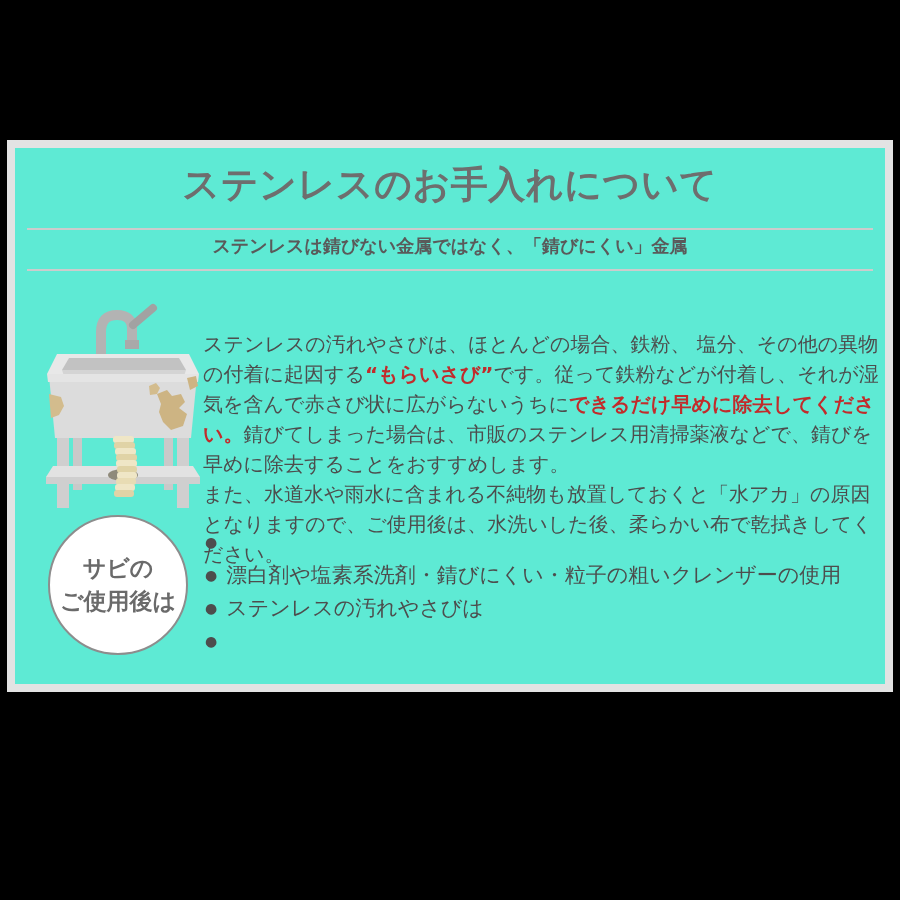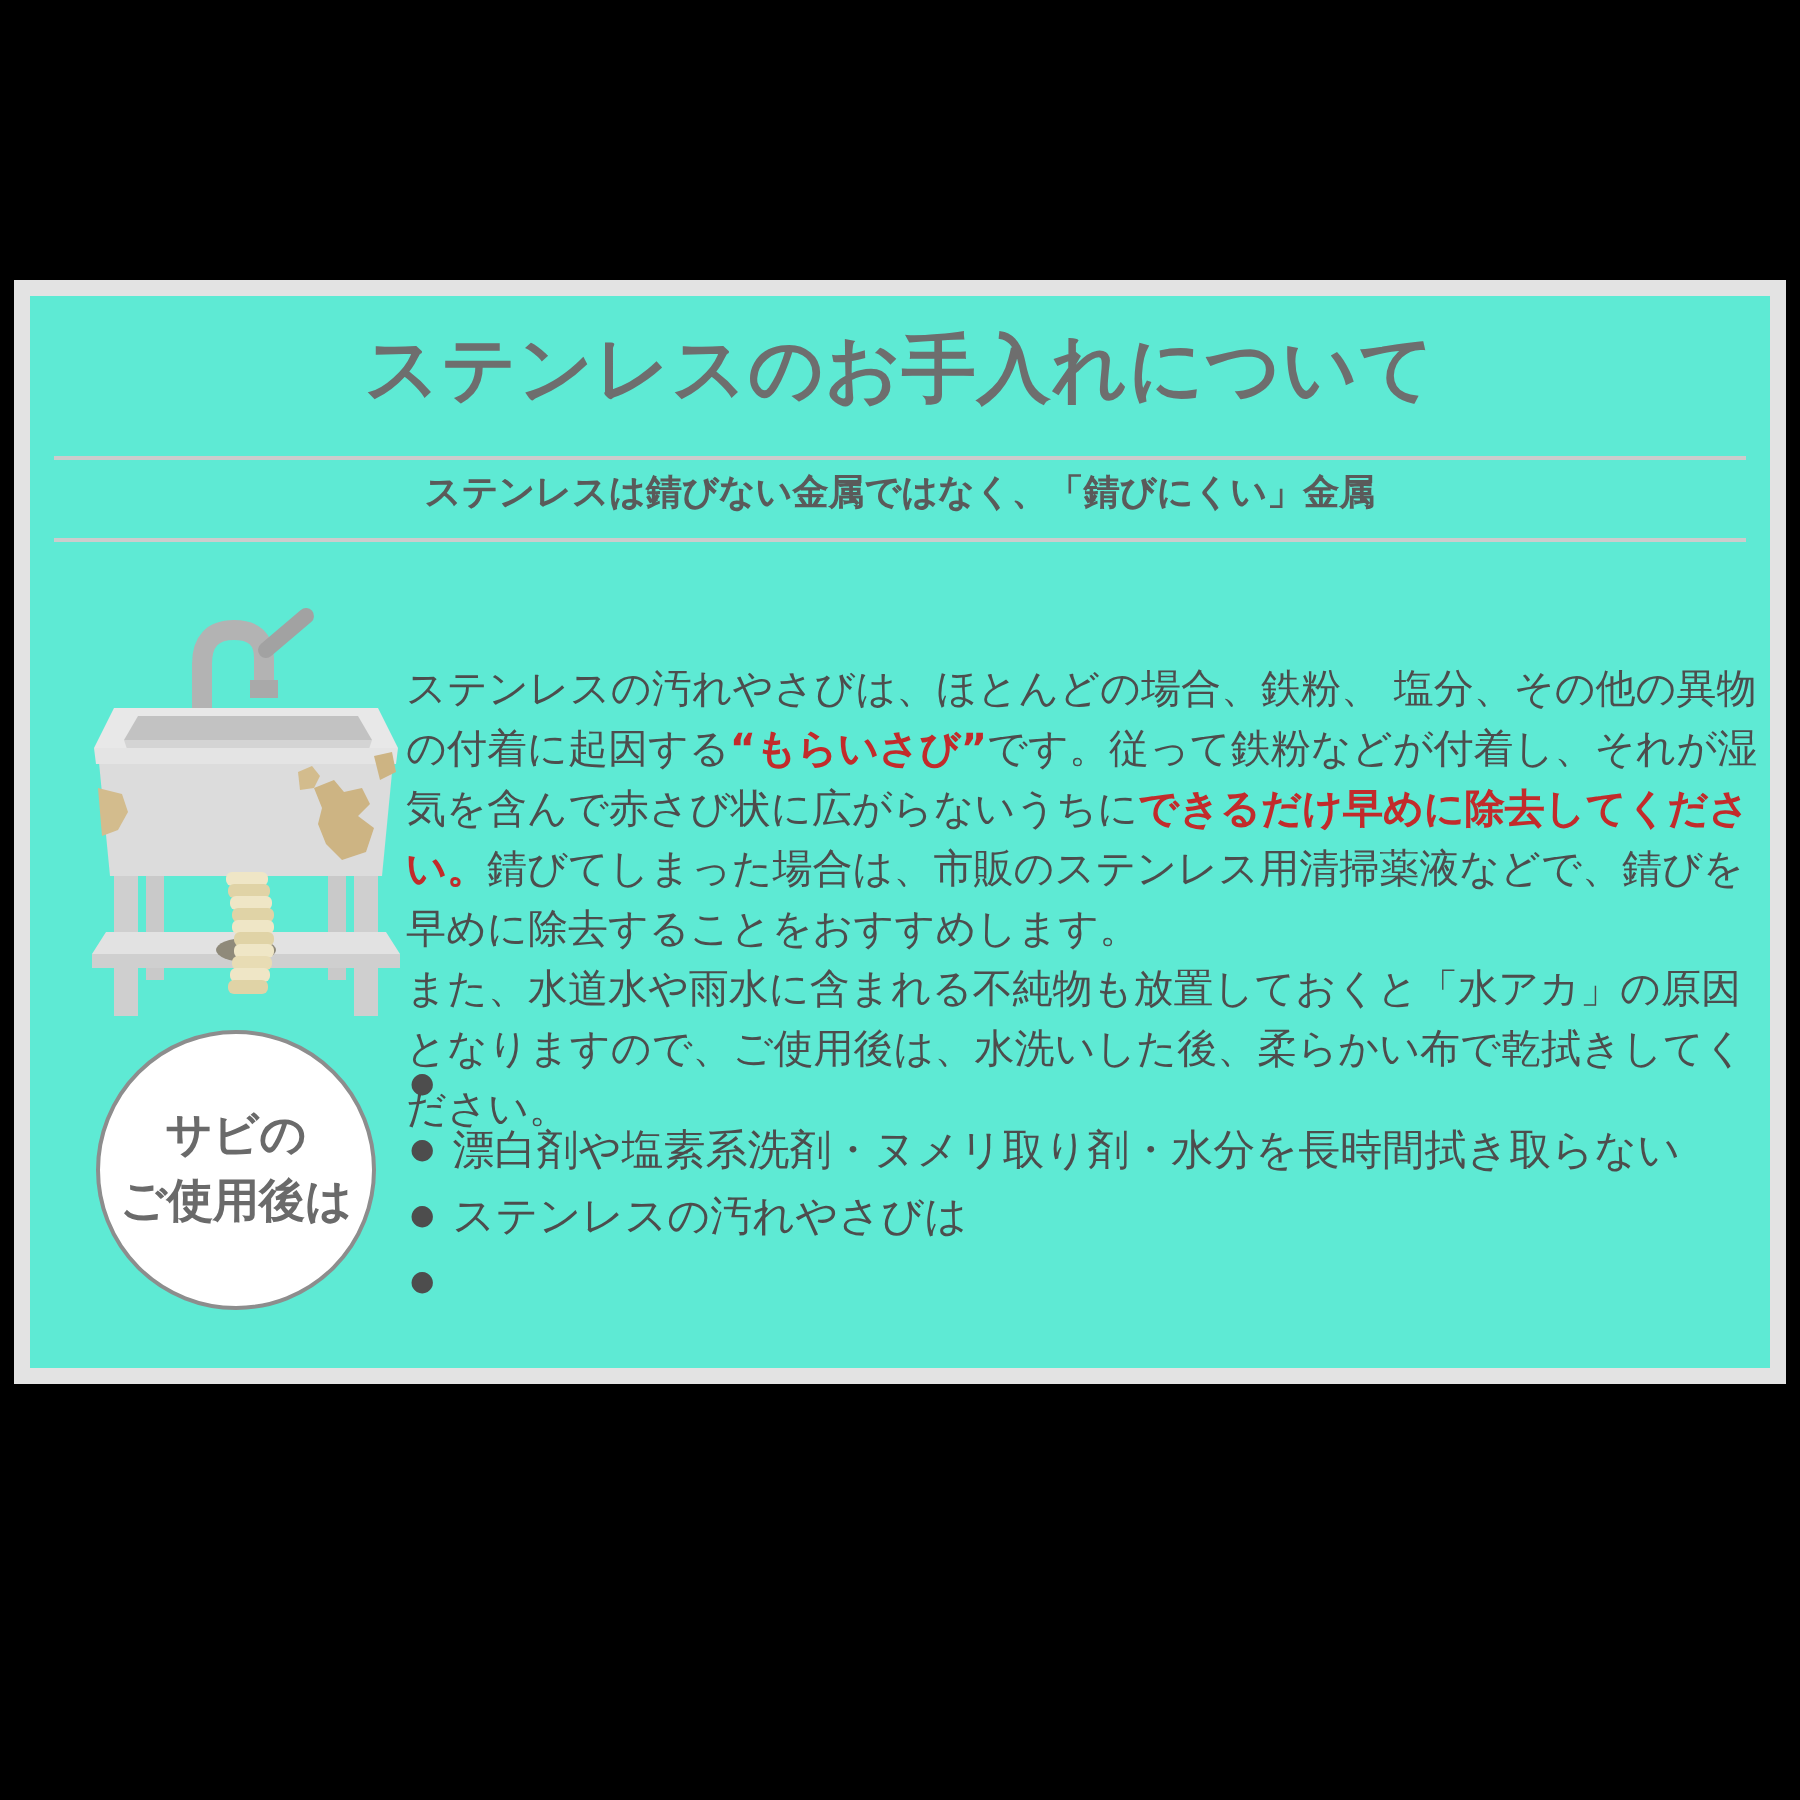--- a/index.html
+++ b/index.html
@@ -199,21 +199,21 @@
         <span>サビの</span>
         <span>ご使用後は</span>
       </div>
 
       <ul class="causes-list">
           <li>
             <span class="dot">●</span>
           </li>
           <li>
             <span class="dot">●</span>
-            <span>漂白剤や塩素系洗剤・ヌメリ取り剤・水分を長時間拭き取らない</span>
+            <span>漂白剤や塩素系洗剤・錆びにくい・粒子の粗いクレンザーの使用</span>
           </li>
           <li>
             <span class="dot">●</span>
             <span>ステンレスの汚れやさびは</span>
           </li>
           <li>
             <span class="dot">●</span>
           </li>
         </ul>
 

